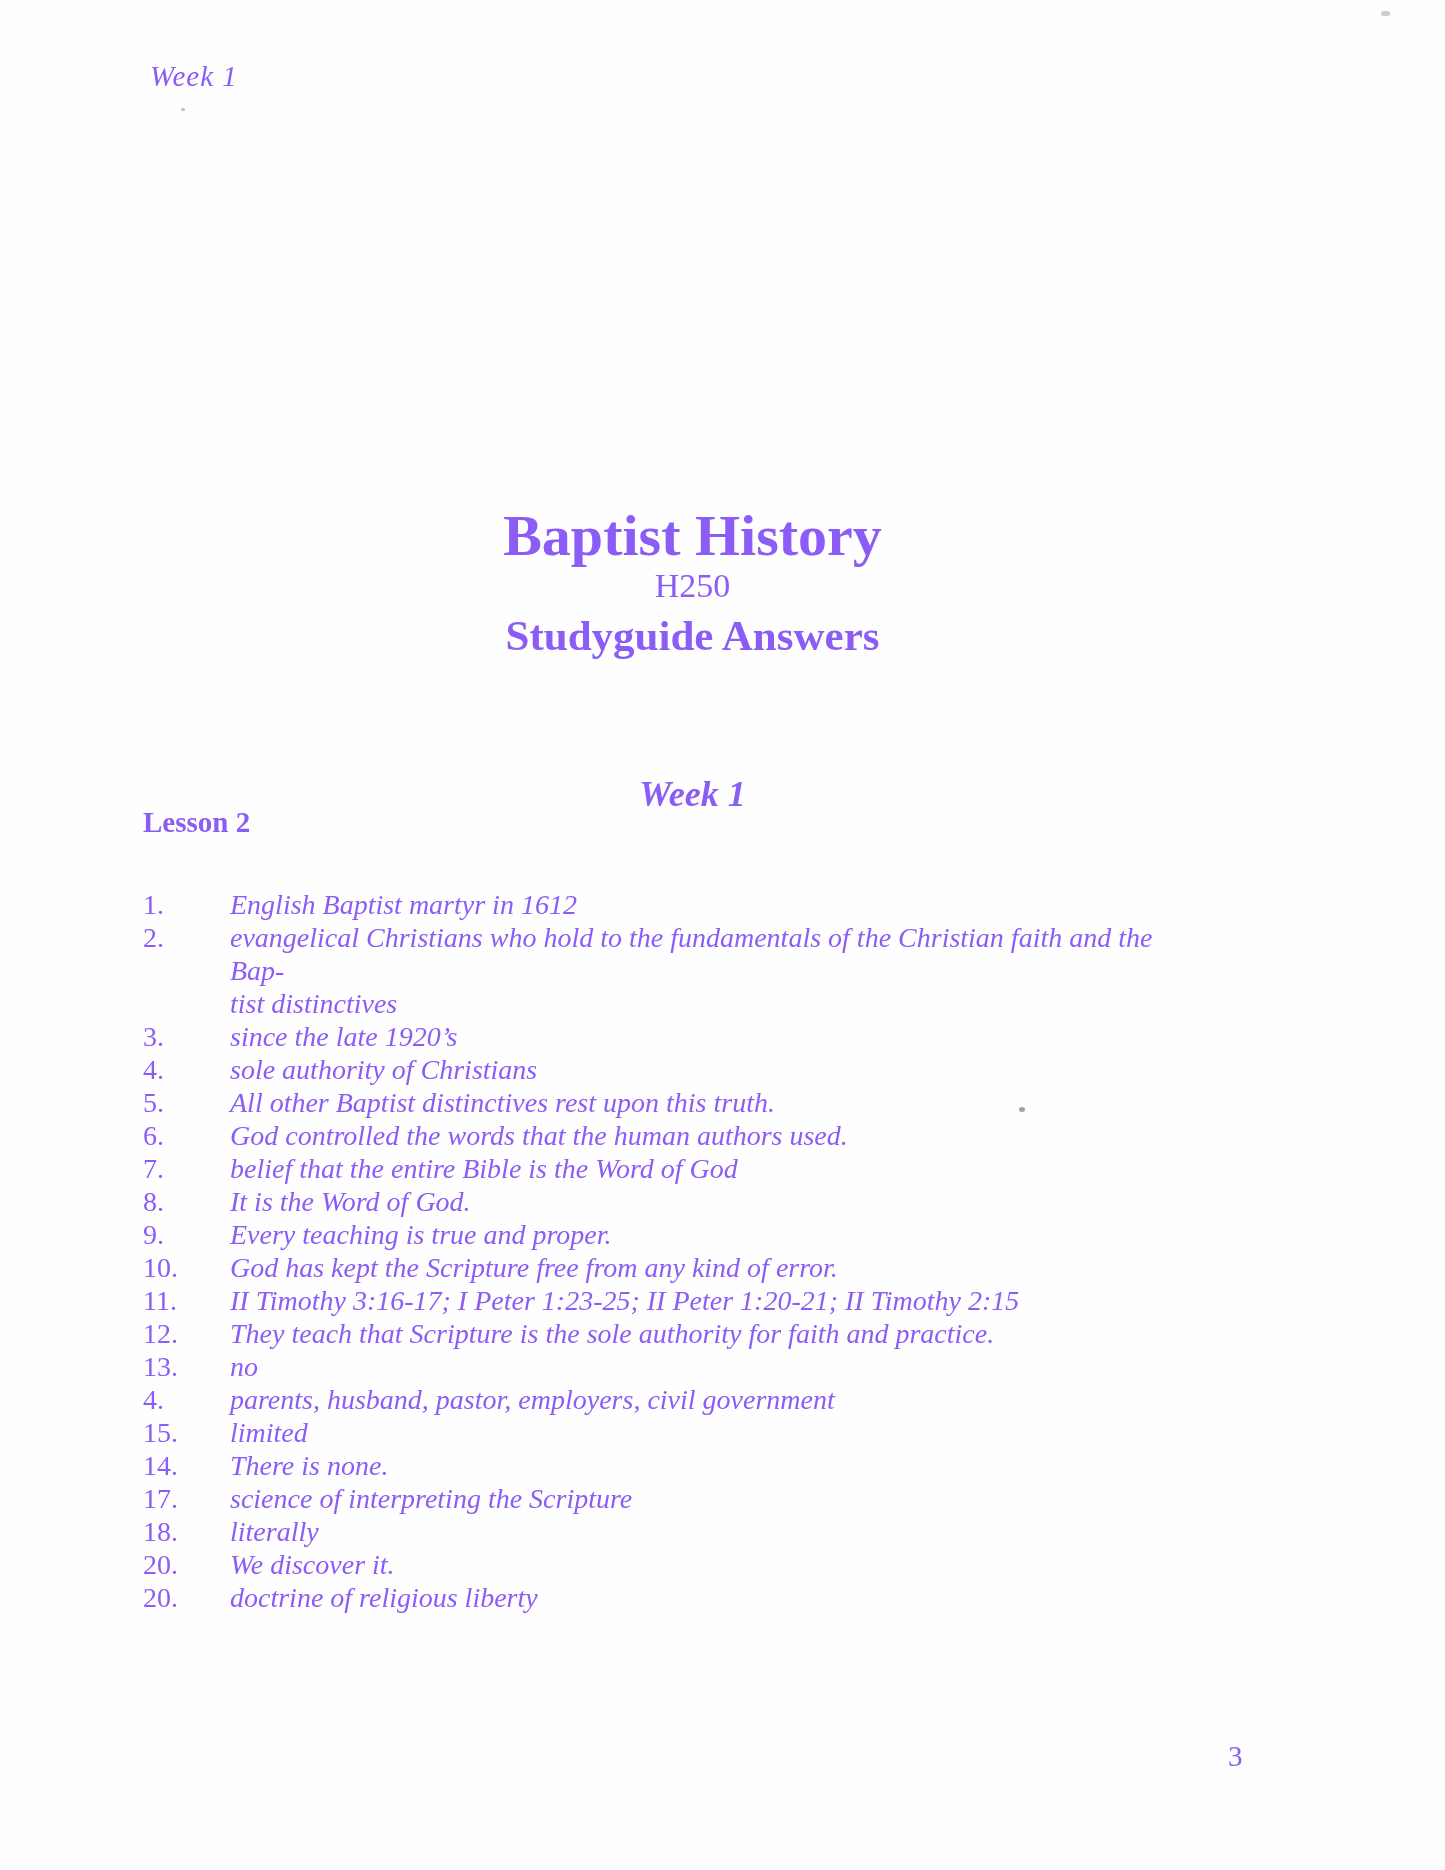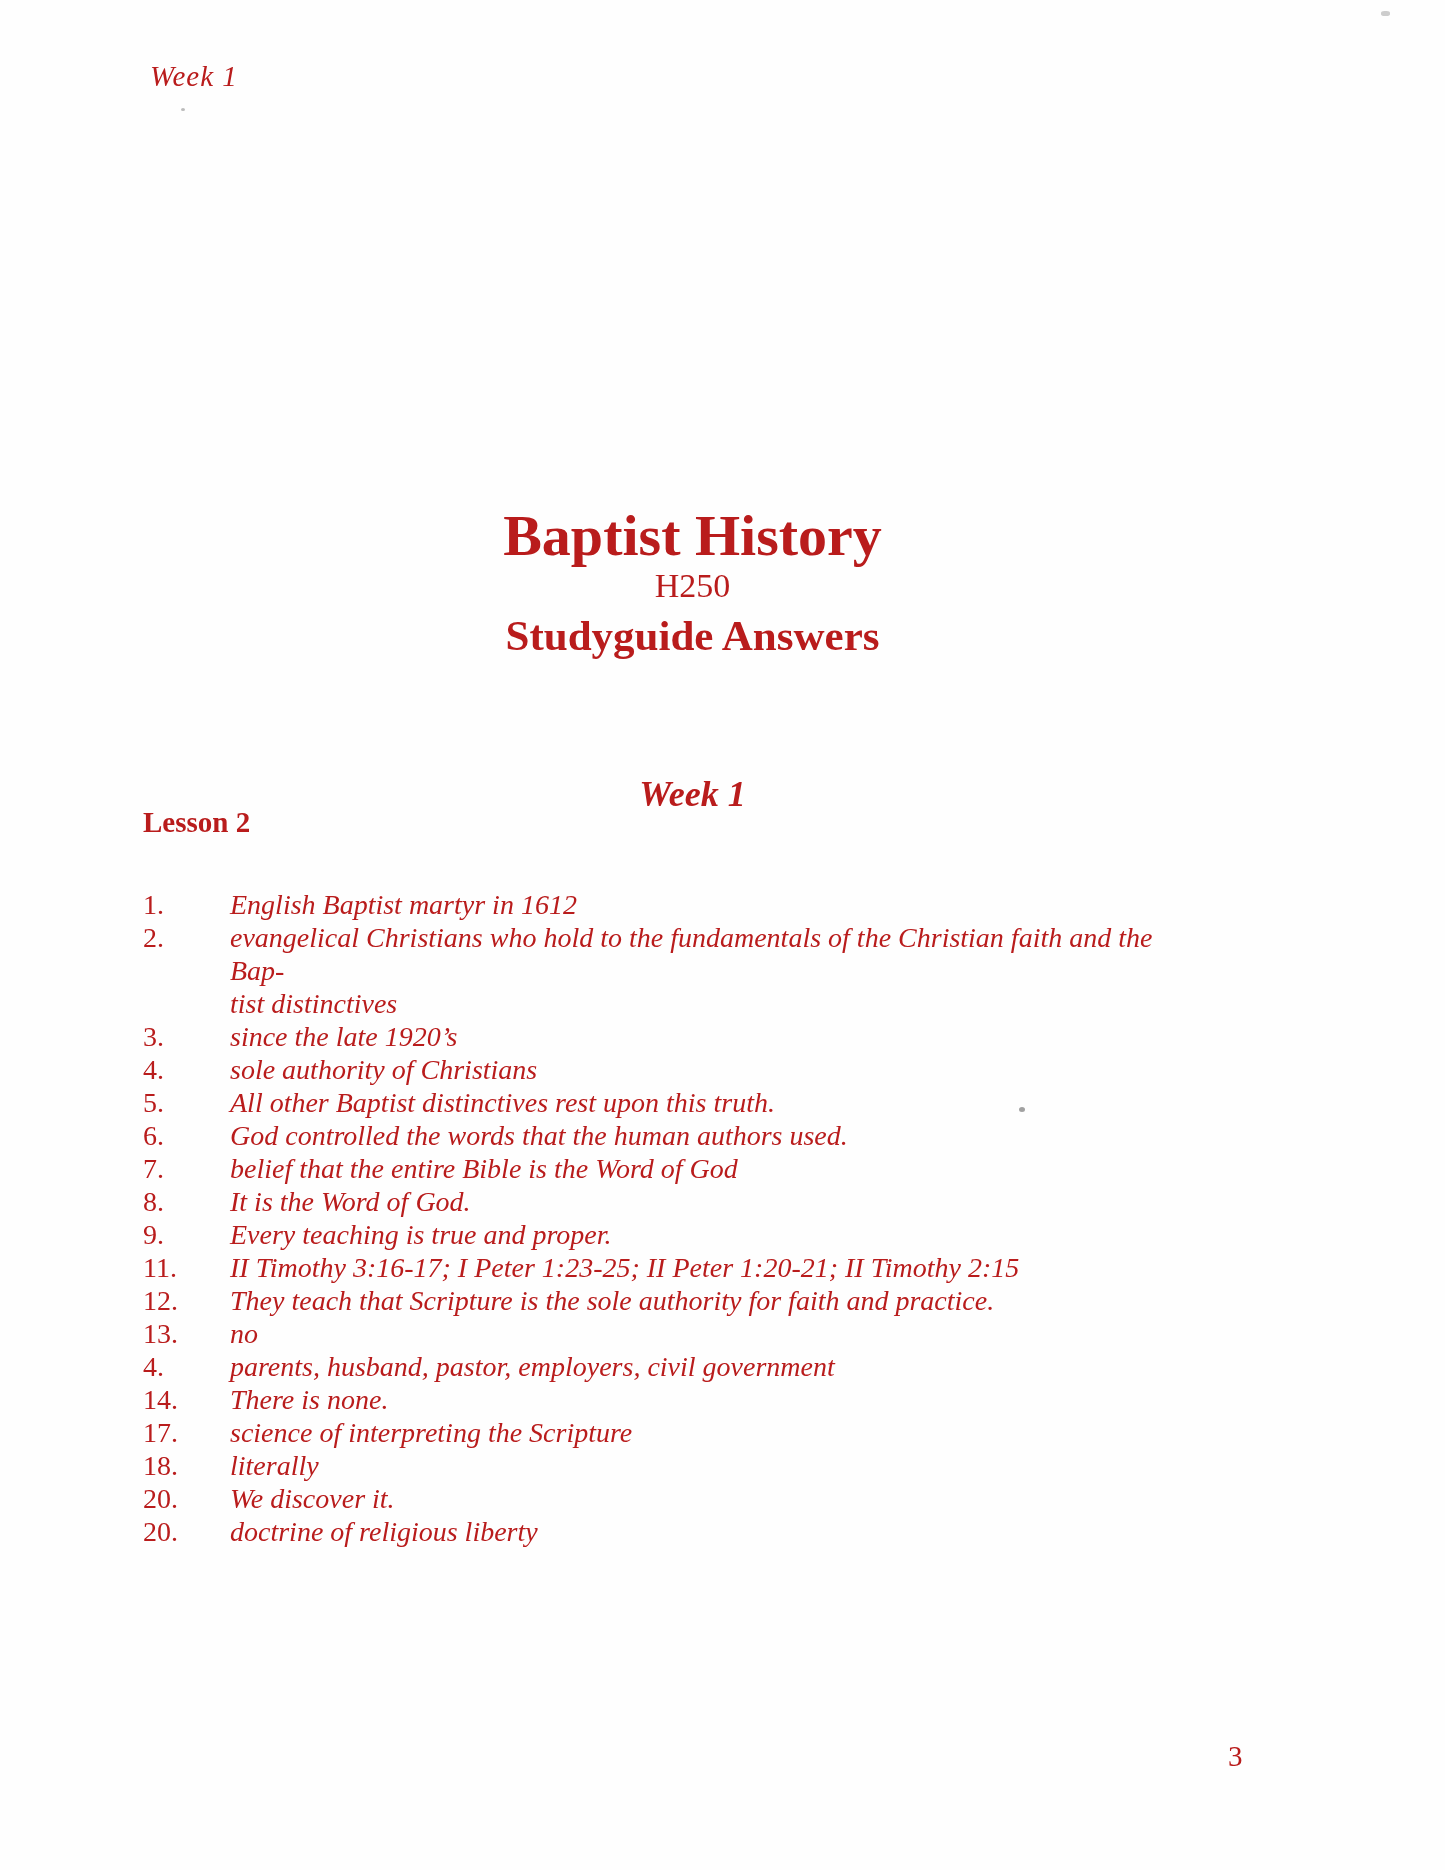--- a/index.html
+++ b/index.html
@@ -6,21 +6,21 @@
     margin: 0;
     padding: 0;
     background: #e8e8e8;
   }
   .page {
     position: relative;
     width: 1445px;
     height: 1870px;
     margin: 0 auto;
     background: #fefefe;
-    color: #b91c1c;
+    color: #8b5cf6;
     font-family: "Liberation Serif", "DejaVu Serif", serif;
     overflow: hidden;
   }
   .corner-week {
     position: absolute;
     left: 150px;
     top: 60px;
     font-style: italic;
     font-size: 29px;
     letter-spacing: 1px;
@@ -161,20 +161,24 @@
   <div class="answer-row">
     <div class="answer-num">8.</div>
     <div class="answer-text">It is the Word of God.</div>
   </div>
 
   <div class="answer-row">
     <div class="answer-num">9.</div>
     <div class="answer-text">Every teaching is true and proper.</div>
   </div>
 
+  <div class="answer-row">
+    <div class="answer-num">10.</div>
+    <div class="answer-text">God has kept the Scripture free from any kind of error.</div>
+  </div>
 
   <div class="answer-row">
     <div class="answer-num">11.</div>
     <div class="answer-text">II Timothy 3:16-17; I Peter 1:23-25; II Peter 1:20-21; II Timothy 2:15</div>
   </div>
 
   <div class="answer-row">
     <div class="answer-num">12.</div>
     <div class="answer-text">They teach that Scripture is the sole authority for faith and practice.</div>
   </div>
@@ -182,20 +186,24 @@
   <div class="answer-row">
     <div class="answer-num">13.</div>
     <div class="answer-text">no</div>
   </div>
 
   <div class="answer-row">
     <div class="answer-num">4.</div>
     <div class="answer-text">parents, husband, pastor, employers, civil government</div>
   </div>
 
+  <div class="answer-row">
+    <div class="answer-num">15.</div>
+    <div class="answer-text">limited</div>
+  </div>
 
   <div class="answer-row">
     <div class="answer-num">14.</div>
     <div class="answer-text">There is none.</div>
   </div>
 
   <div class="answer-row">
     <div class="answer-num">17.</div>
     <div class="answer-text">science of interpreting the Scripture</div>
   </div>

